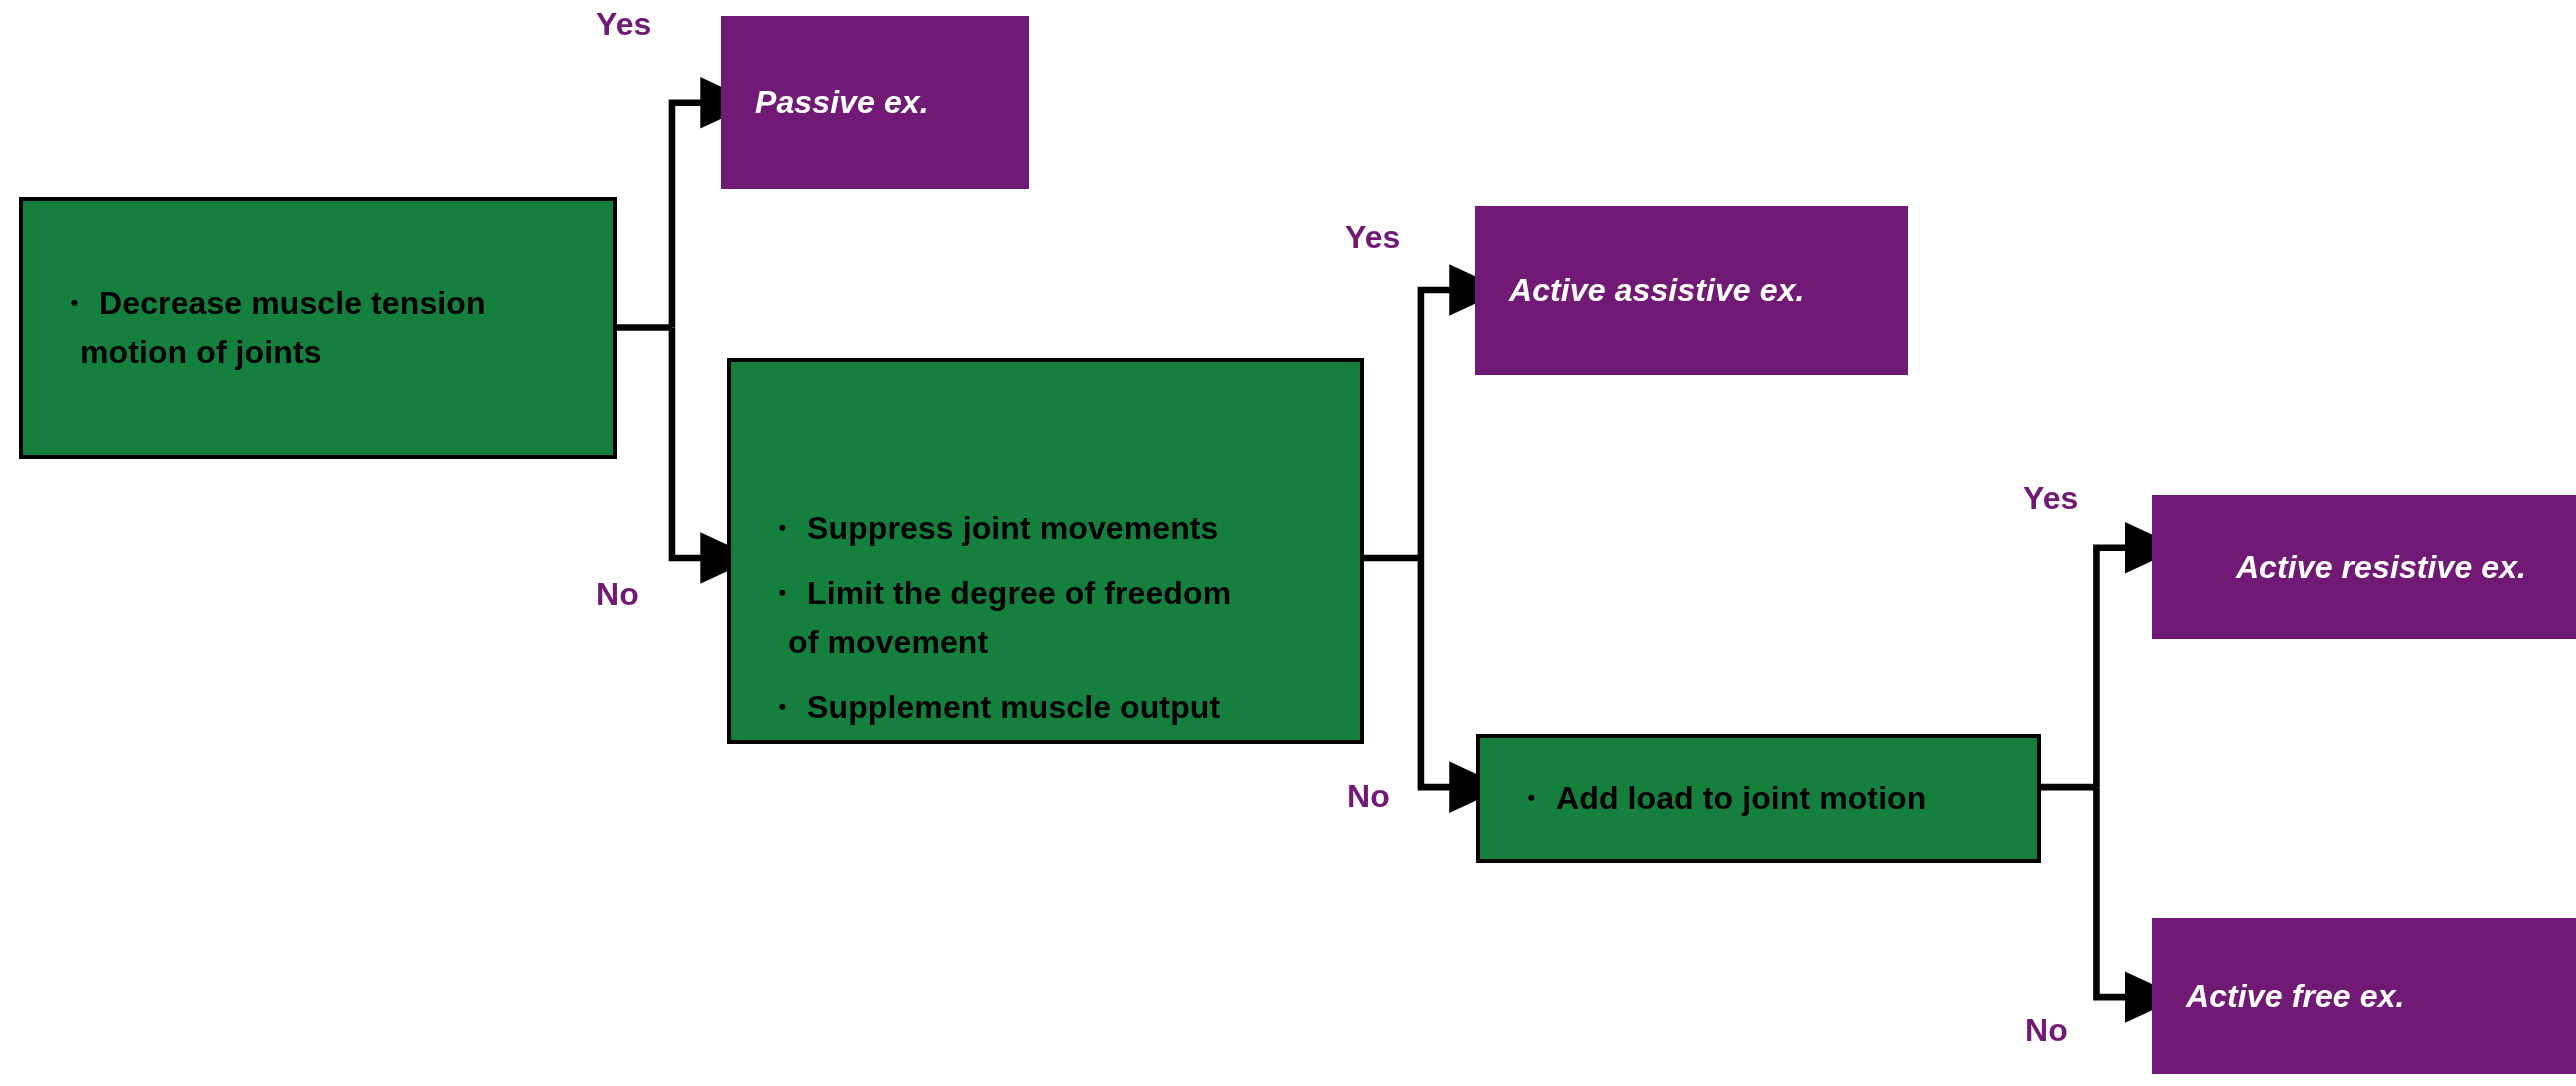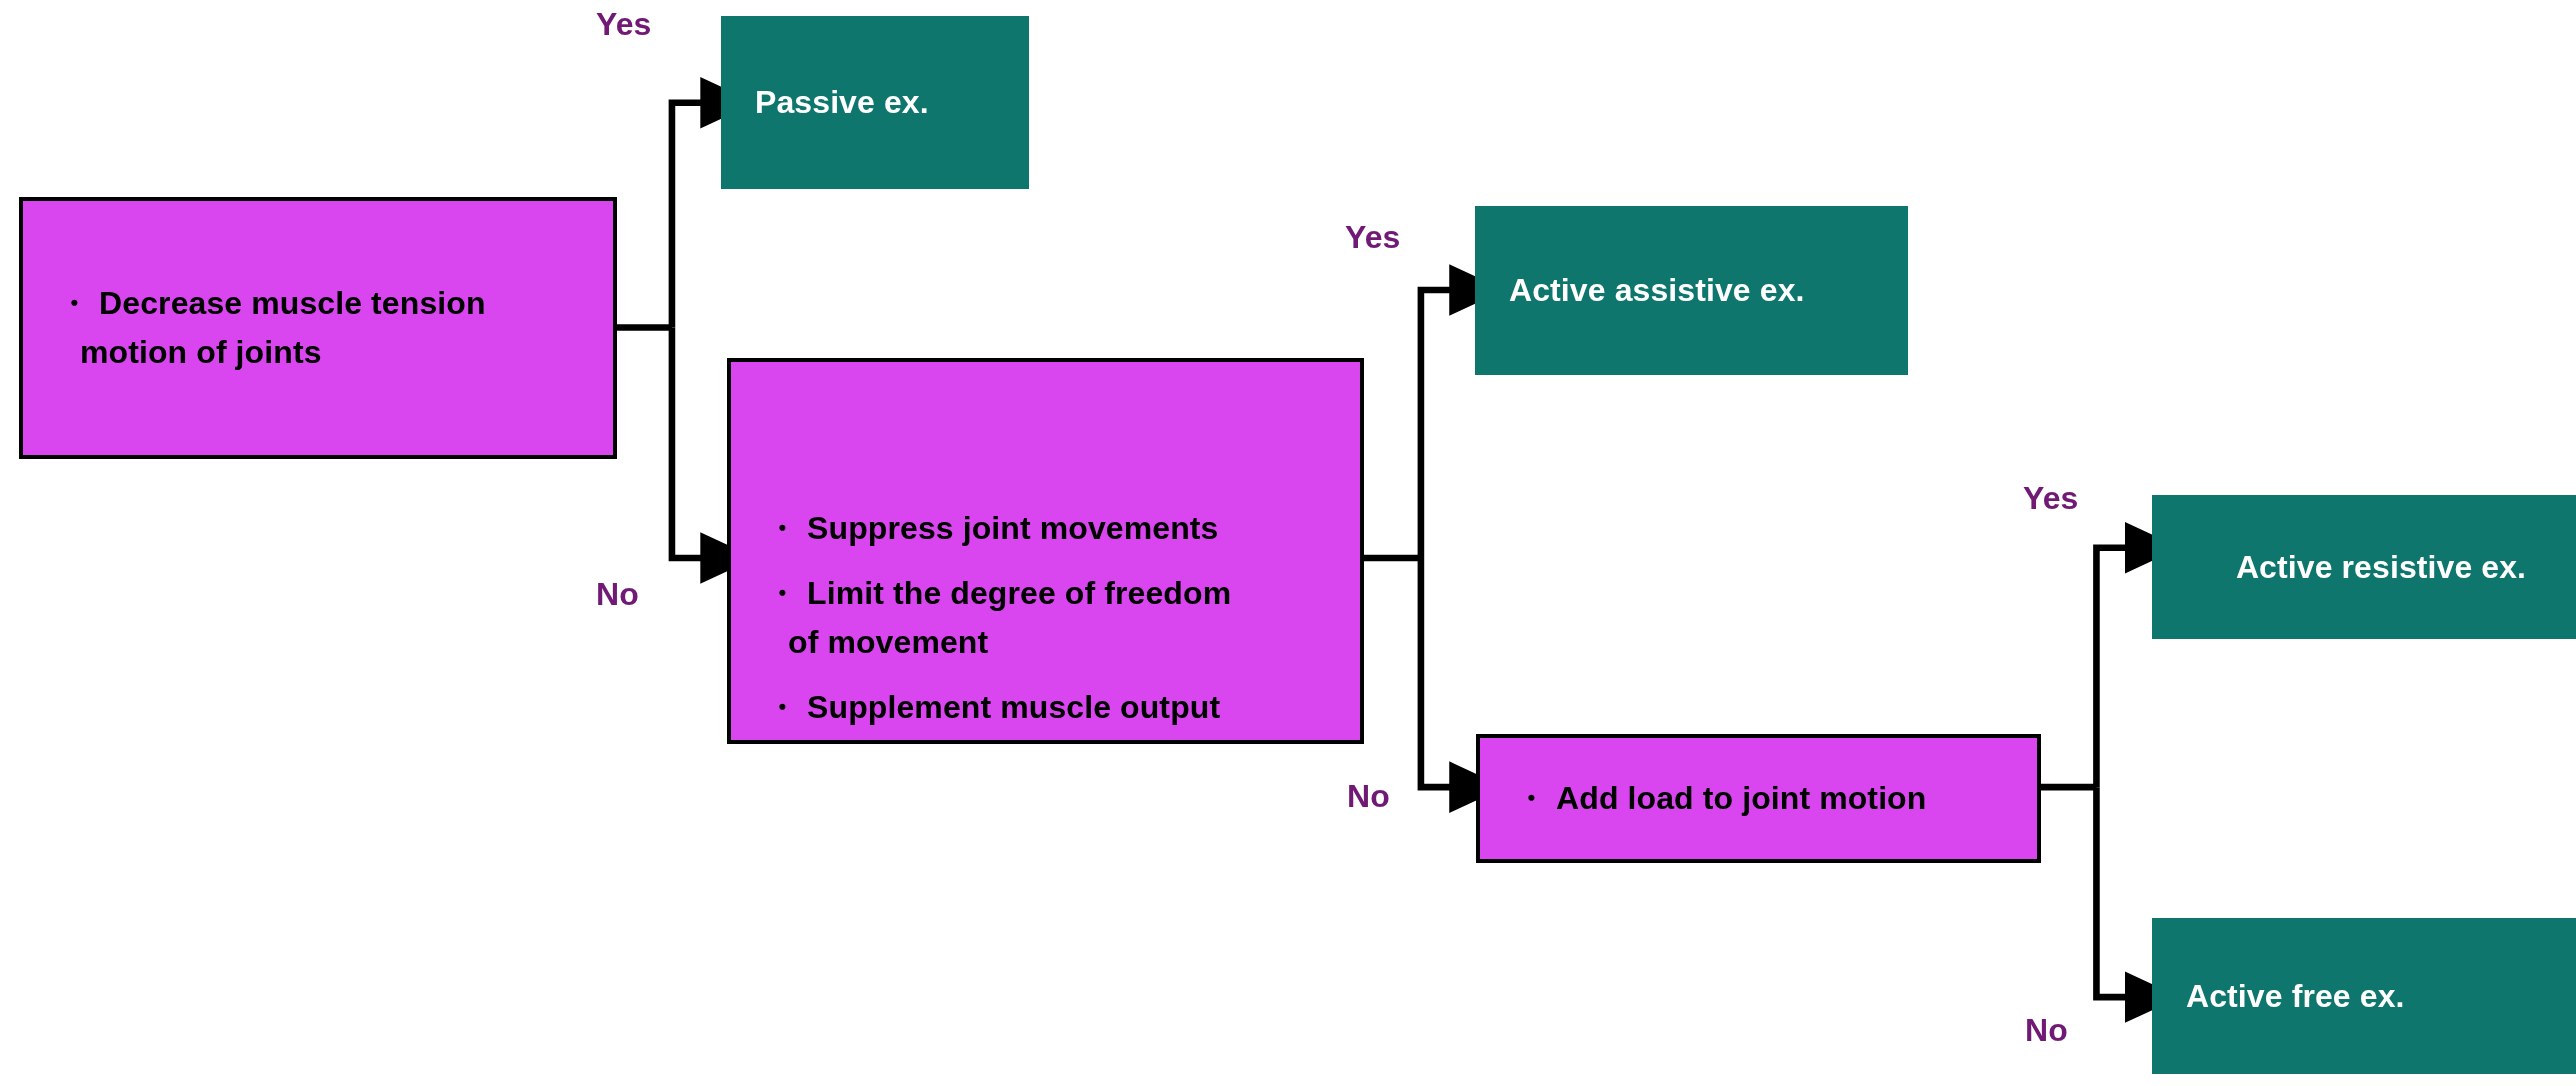--- a/index.html
+++ b/index.html
@@ -24,28 +24,29 @@
     pointer-events: none;
   }
   .node {
     position: absolute;
     box-sizing: border-box;
     display: flex;
     flex-direction: column;
     justify-content: center;
   }
   .node.white {
-    background: #d946ef;
+    background: #15803d;
     border: 4.4px solid #000000;
     color: #000000;
   }
   .node.black {
-    background: #0f766e;
+    background: #701a75;
     border: none;
     color: #ffffff;
+    font-style: italic;
   }
   .node-line {
     font-size: 32px;
     font-weight: 700;
     line-height: 1.30;
     white-space: pre;
     letter-spacing: 0.1px;
   }
   .bullets {
     padding-left: 35px;

